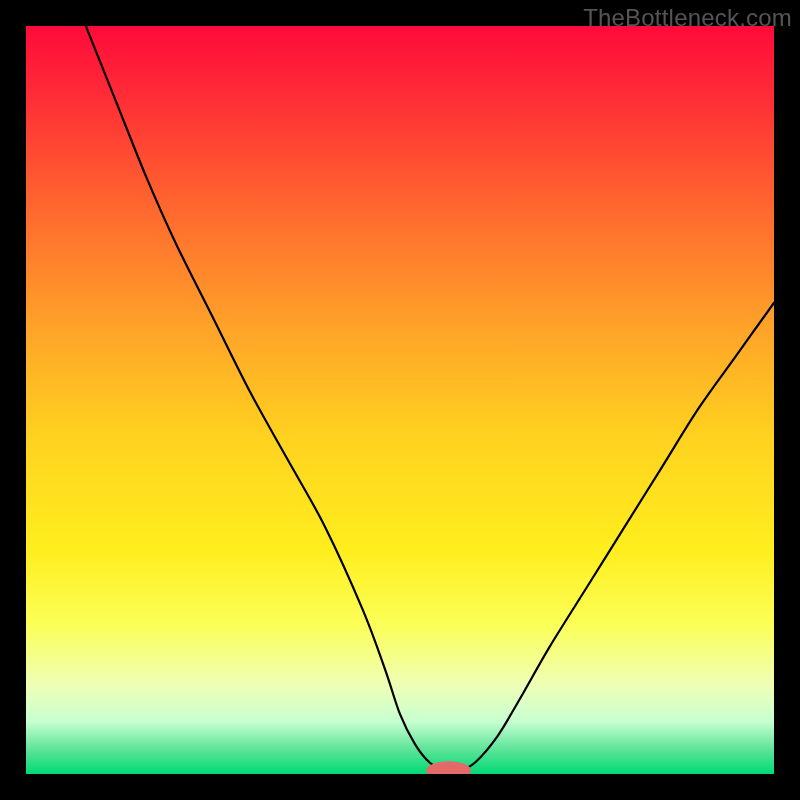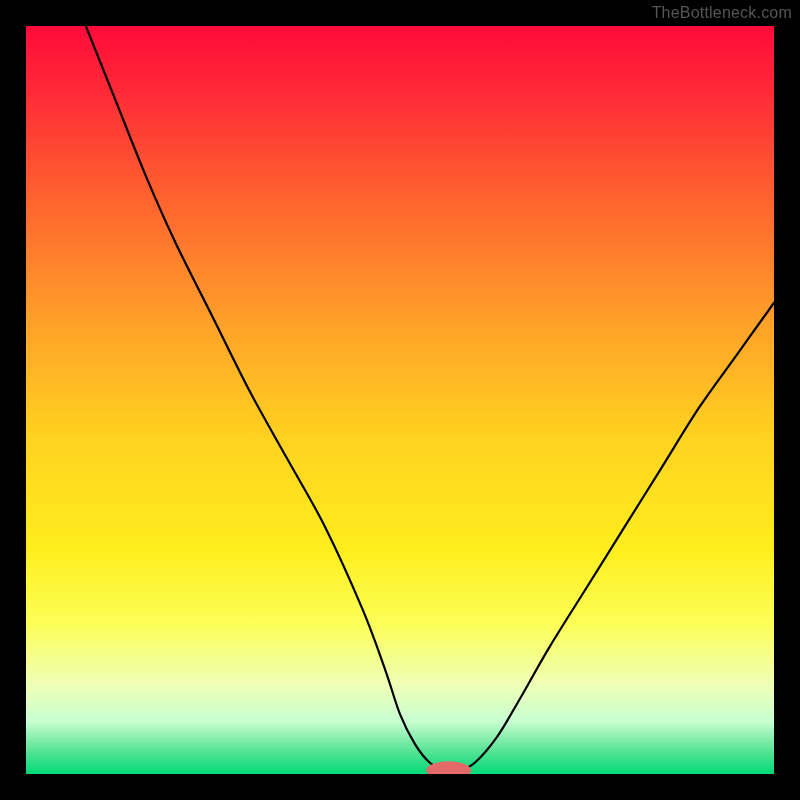--- a/index.html
+++ b/index.html
@@ -22,21 +22,21 @@
     left: 26px;
     top: 26px;
     width: 748px;
     height: 748px;
   }
   .watermark {
     position: absolute;
     top: 4px;
     right: 8px;
     color: #555;
-    font-size: 16px;
+    font-size: 24px;
     font-weight: 500;
     letter-spacing: 0.2px;
     user-select: none;
   }
 </style>
 </head>
 <body>
 
 <div class="frame">
   <svg class="plot-area" viewBox="0 0 100 100" preserveAspectRatio="none">

